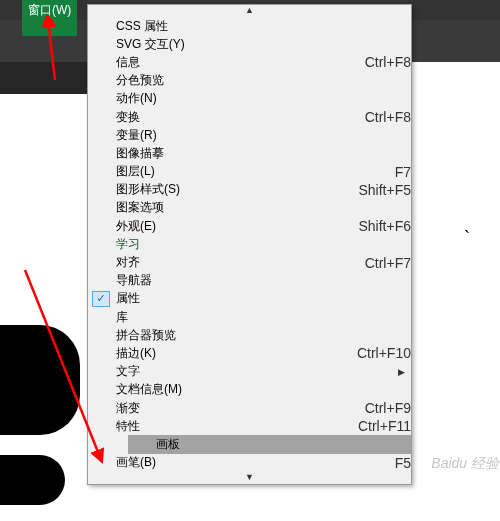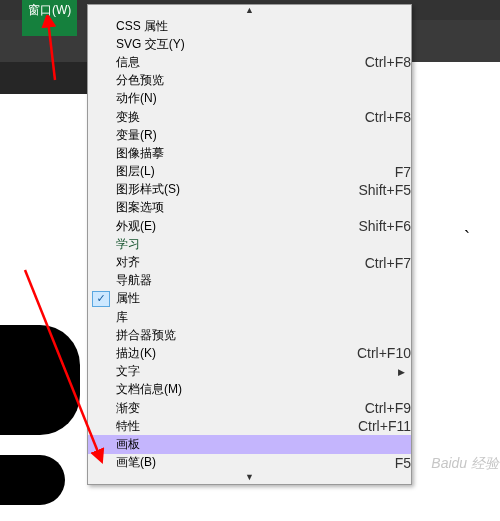--- a/index.html
+++ b/index.html
@@ -82,21 +82,21 @@
   .menu-item {
     display: flex;
     align-items: center;
     height: 18.2px;
     padding-left: 28px;
     position: relative;
     cursor: default;
     color: #000;
   }
   .menu-item.disabled { color: #14532d; }
-  .menu-item.highlight { background: #c4b5fd; }
+  .menu-item.highlight { background: #a3a3a3; margin-left: 40px; }
   .menu-label { flex: 1; }
   .menu-shortcut { color: #333; font-size: 14px; }
   .menu-check {
     position: absolute;
     left: 4px;
     width: 18px;
     height: 16px;
     background: #cde8ff;
     border: 1px solid #5aa7e0;
     display: flex;

